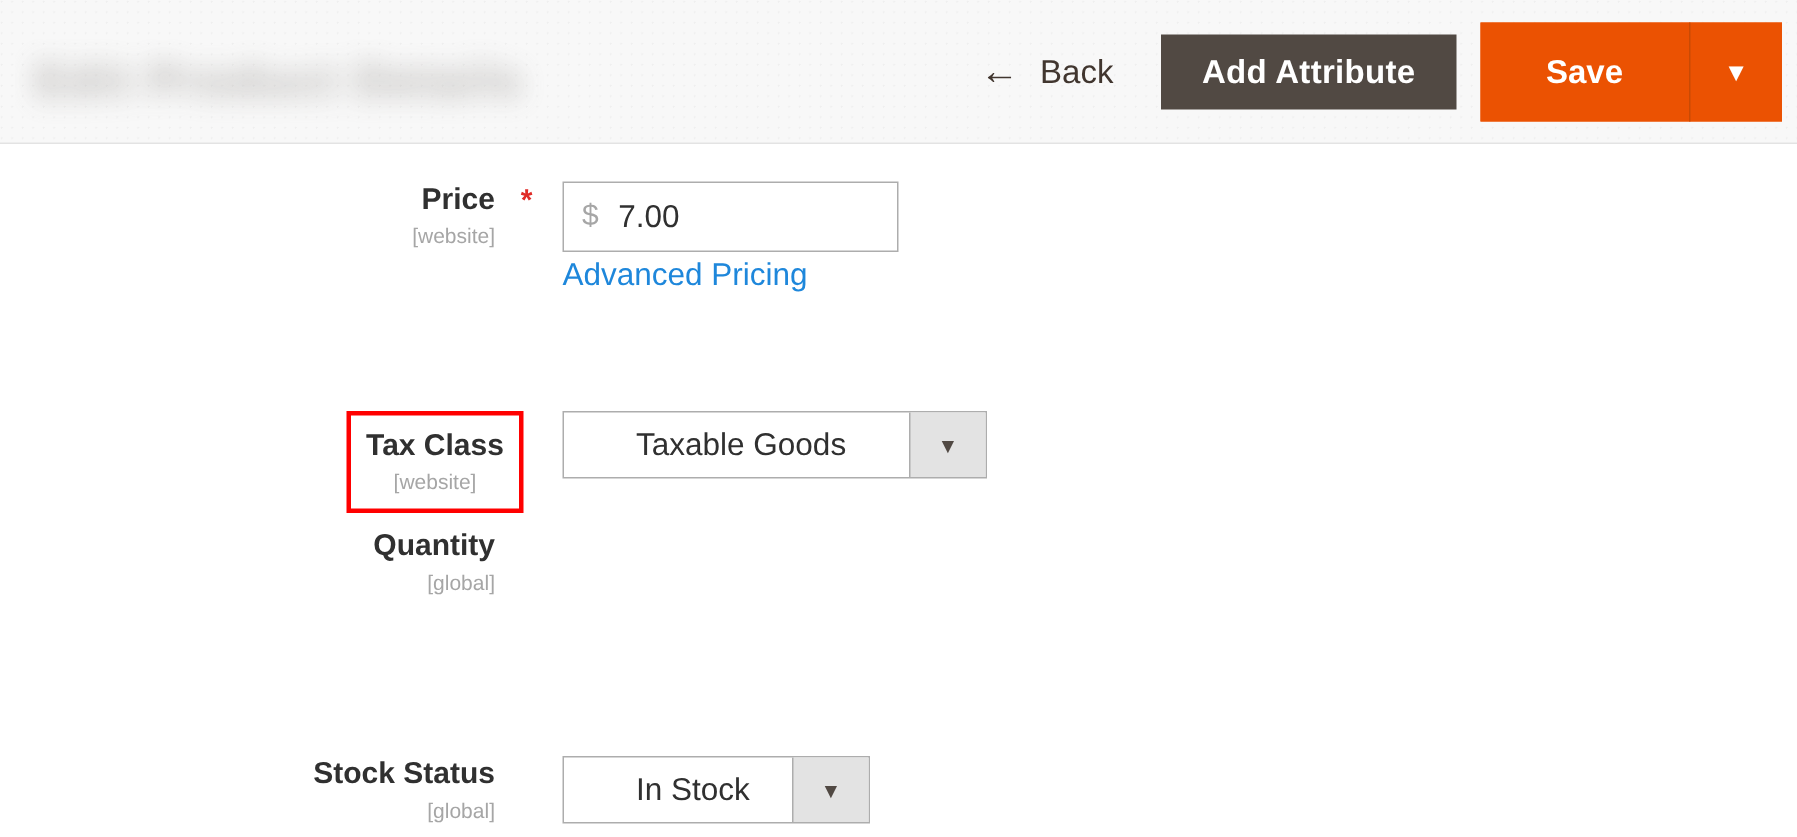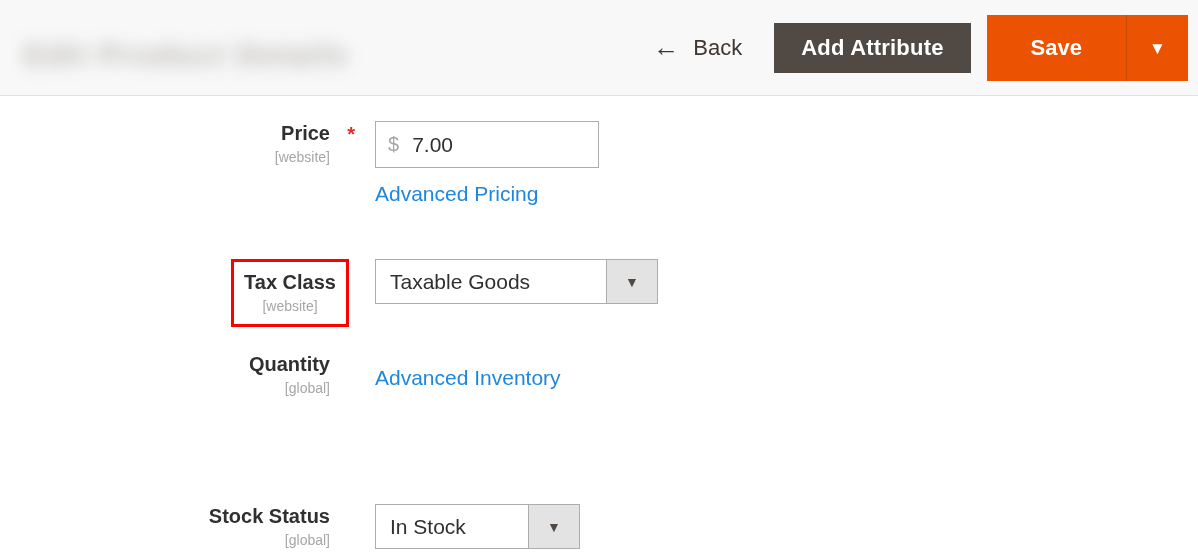--- a/index.html
+++ b/index.html
@@ -209,20 +209,21 @@
     color: #303030;
   }
 
   .select-box {
     box-sizing: border-box;
     border: 1px solid #adadad;
     background: #ffffff;
     height: 45px;
     display: flex;
     align-items: stretch;
+    padding-left: 34px;
   }
   .select-box .select-value {
     display: flex;
     align-items: center;
     padding: 0 14px;
     font-size: 21px;
     color: #303030;
     white-space: nowrap;
     flex: 1 1 auto;
   }
@@ -236,31 +237,31 @@
     justify-content: center;
     font-size: 14px;
     color: #514943;
     cursor: pointer;
   }
   .select-tax { width: 283px; }
   .select-stock { width: 205px; }
 
   .advanced-link {
     display: inline-block;
-    margin-top: 14px;
+    margin-top: 4px;
     font-size: 21px;
     color: #1e87db;
     text-decoration: none;
     cursor: pointer;
     white-space: nowrap;
   }
 
   
   #row-price       { left: 0;   top: 25px;  }
-  #row-tax-class   { left: 0;   top: 163px; }
+  #row-tax-class   { left: 0;   top: 178px; }
   #row-quantity    { left: 0;   top: 256px; }
   #row-stock       { left: 0;   top: 408px; }
 </style>
 </head>
 <body>
 
 <div class="page-header">
 
   <div class="page-title-blurred">
     <span class="blur-text">Edit Product Details</span>
@@ -316,21 +317,20 @@
       </div>
     </div>
   </div>
 
   <div class="field-row" id="row-quantity">
     <div class="field-label-wrap">
       <span class="field-label">Quantity</span>
       <span class="field-scope">[global]</span>
     </div>
     <div class="field-control">
-      <a class="advanced-link">Advanced Inventory</a>
     </div>
   </div>
 
   <div class="field-row" id="row-stock">
     <div class="field-label-wrap">
       <span class="field-label">Stock Status</span>
       <span class="field-scope">[global]</span>
     </div>
     <div class="field-control">
       <div class="select-box select-stock">

